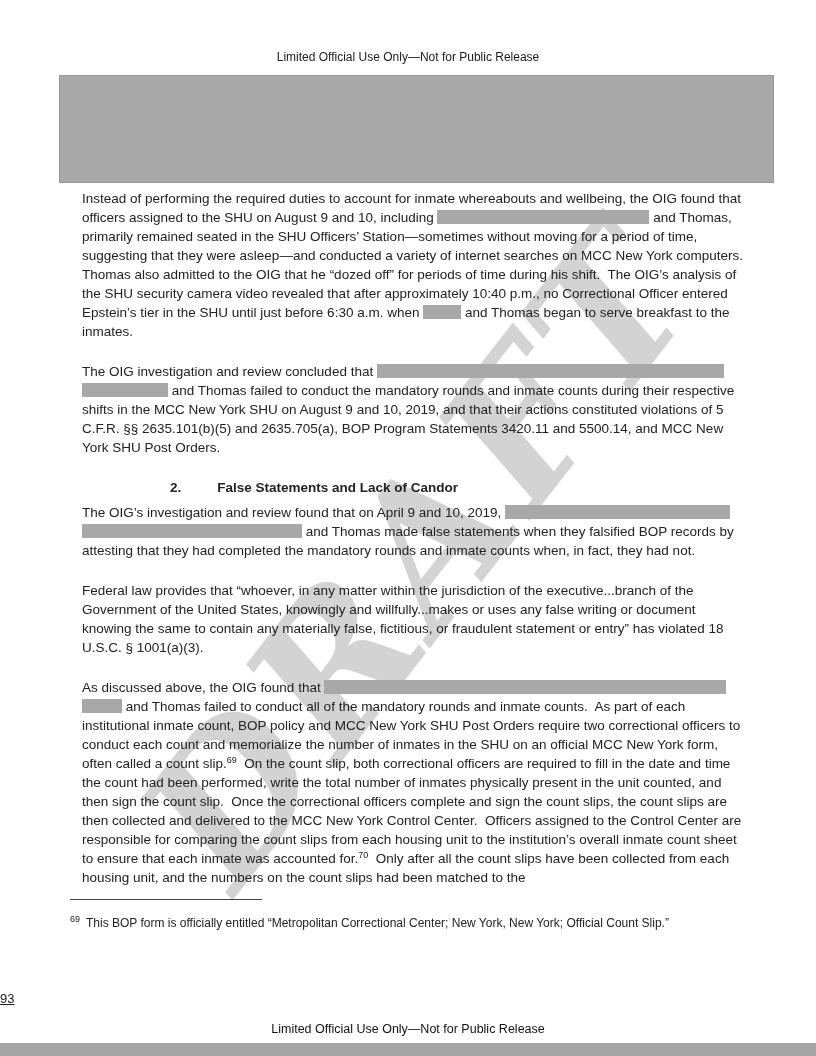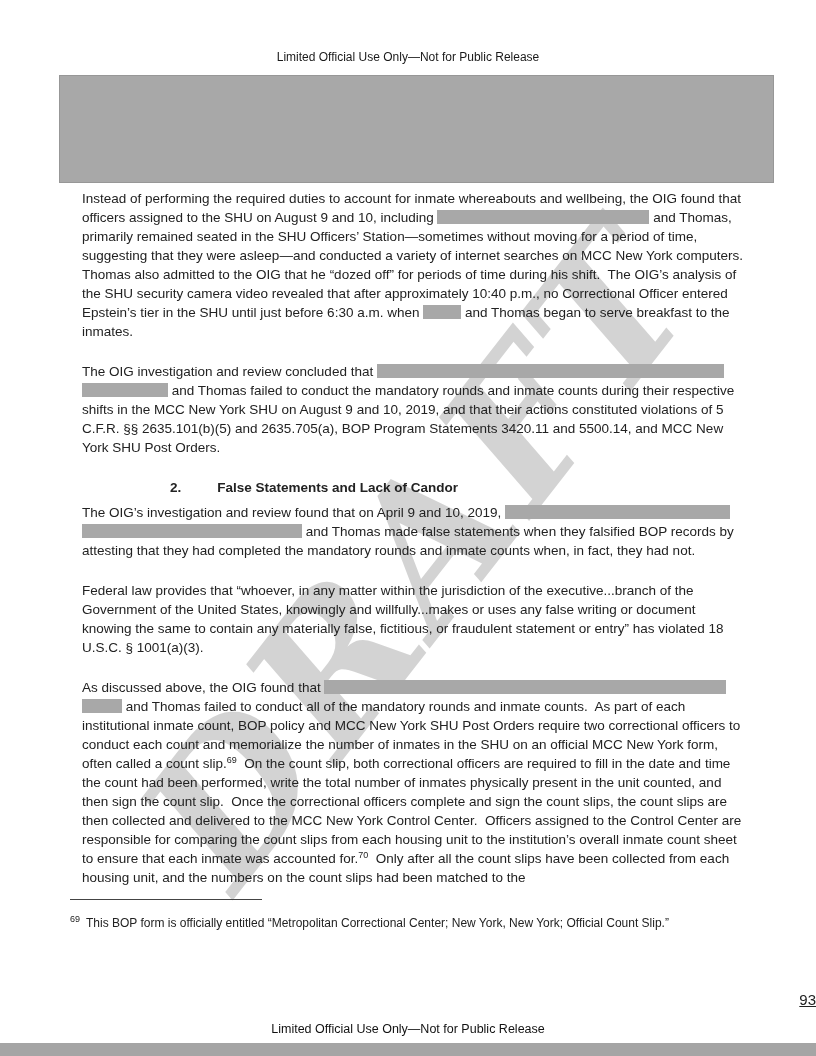--- a/index.html
+++ b/index.html
@@ -86,22 +86,22 @@
   .fn-rule {
     width: 192px;
     border-top: 1px solid #444444;
     margin-bottom: 15px;
   }
   .footnote { margin-bottom: 14px; }
   .footnote sup { margin-right: 6px; }
   .page-number {
     position: absolute;
     top: 991px; left: 0; right: 0;
-    text-align: right;
-    font-size: 15px;
+    text-align: left;
+    font-size: 13px;
     z-index: 1;
     text-decoration: underline;
   }
   .classification-footer {
     position: absolute;
     top: 1022px; left: 0; right: 0;
     text-align: center;
     font-size: 12.5px;
     color: #111111;
     z-index: 1;

